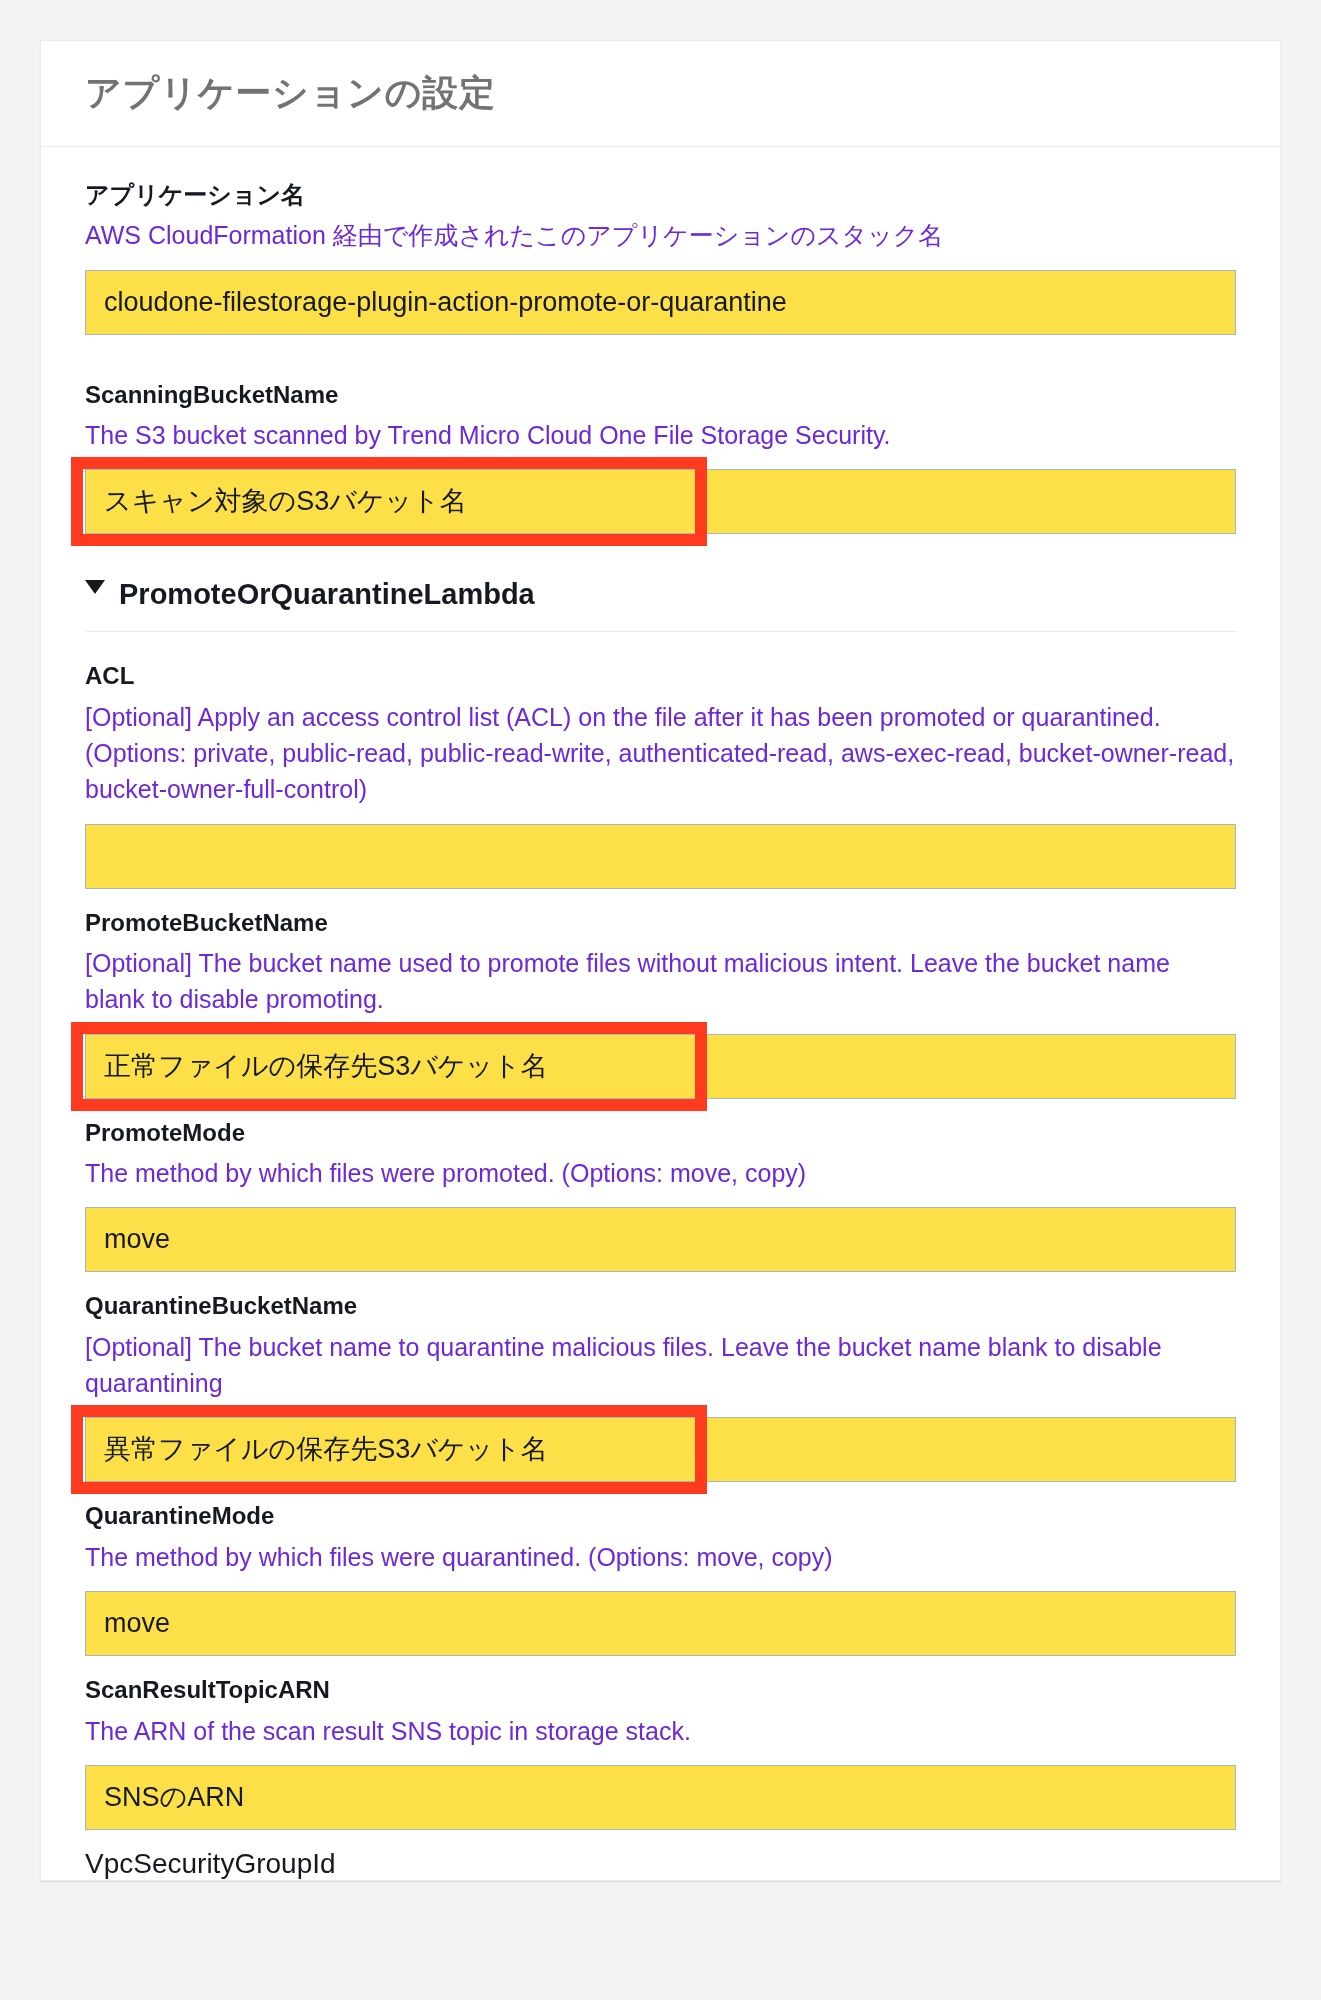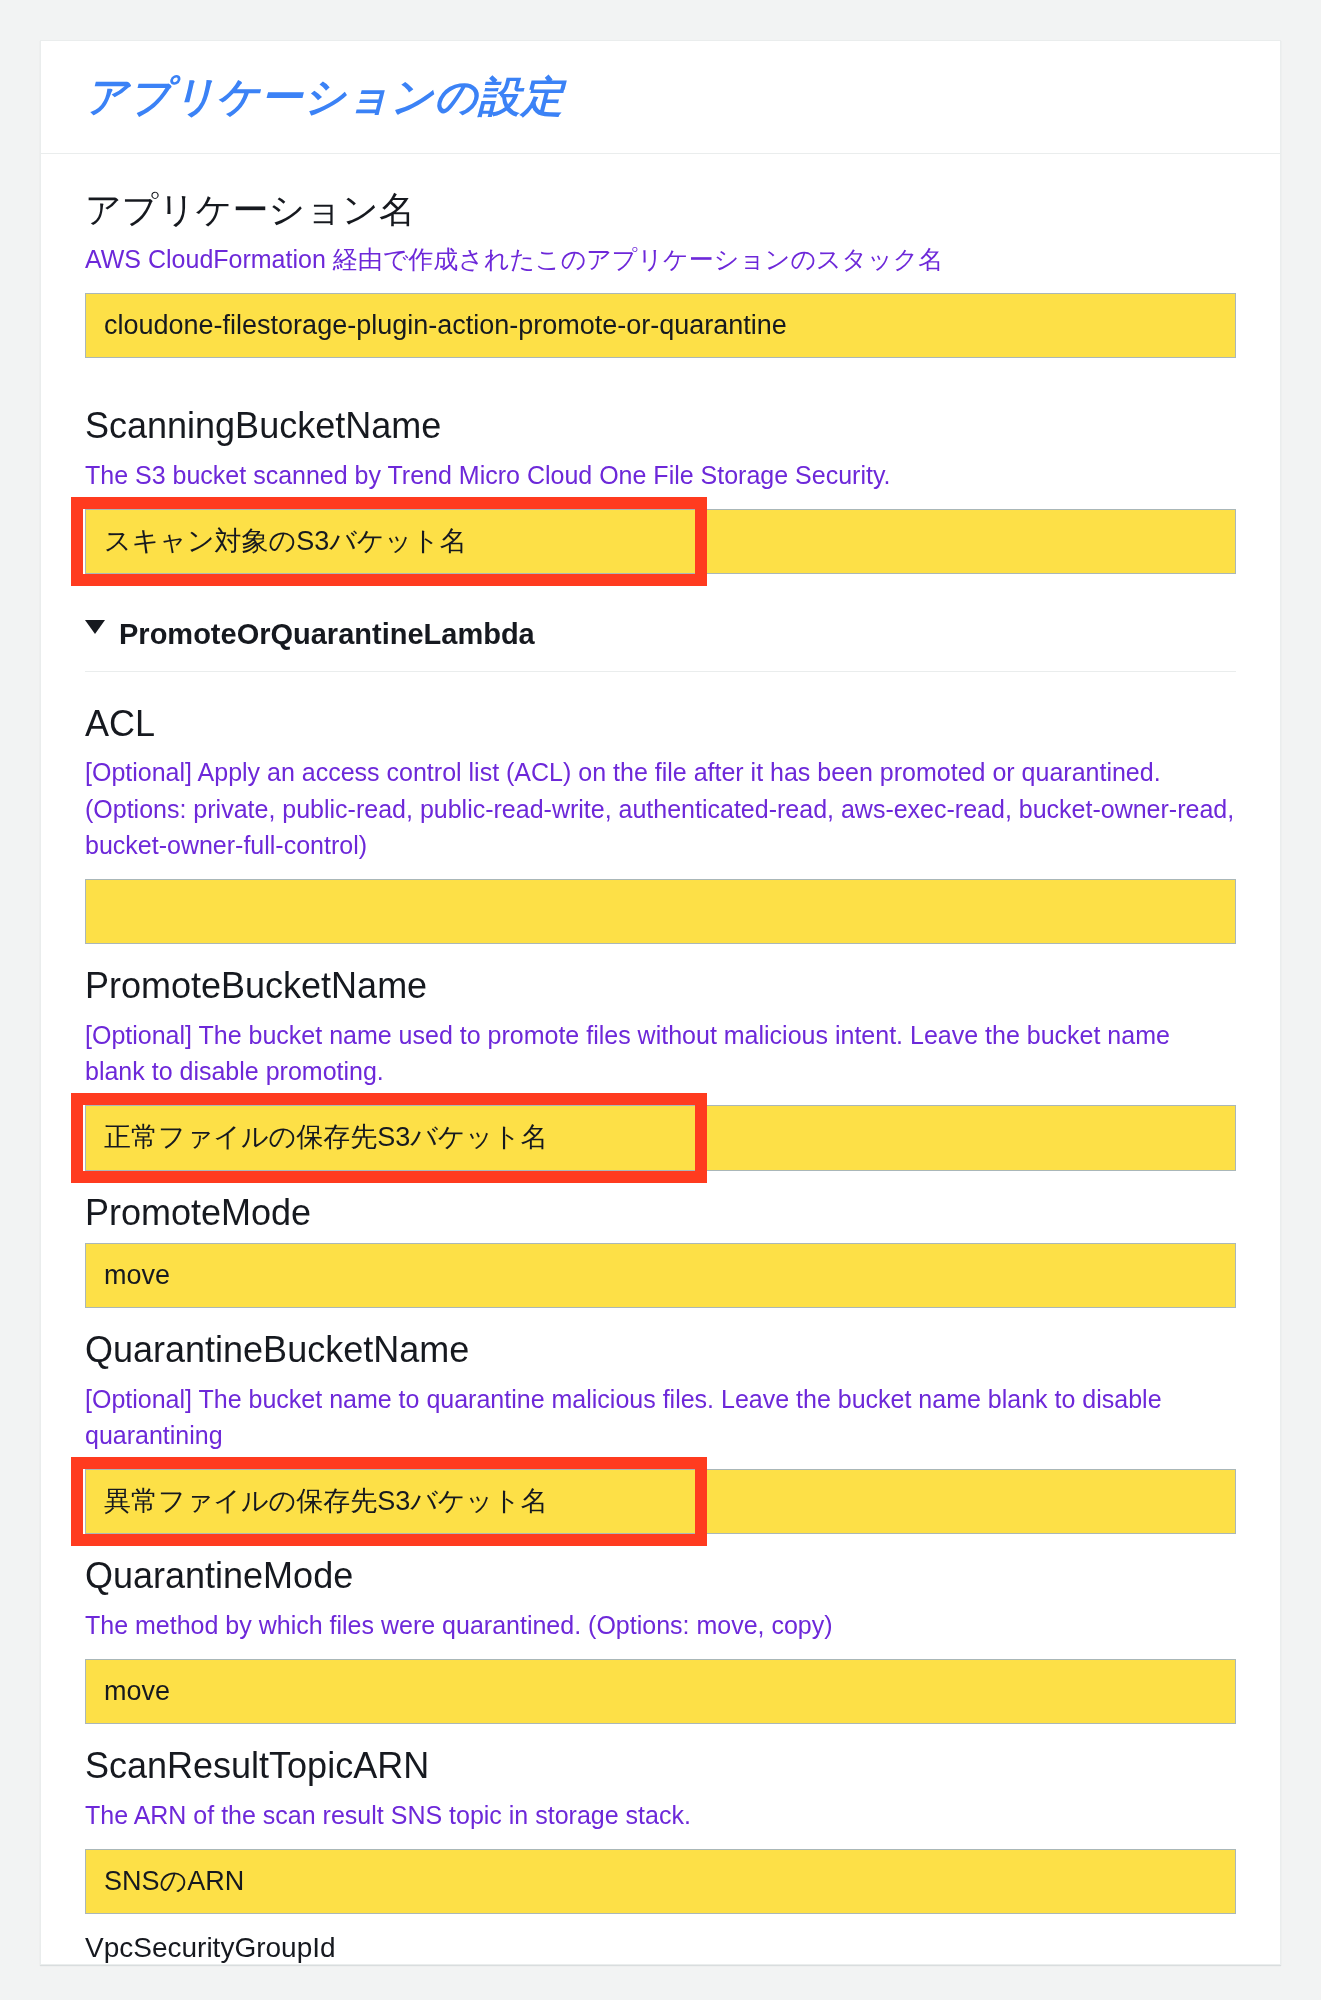--- a/index.html
+++ b/index.html
@@ -20,39 +20,38 @@
     background: #ffffff;
     border: 1px solid #eaeded;
     box-shadow: 0 1px 1px 0 rgba(0,28,36,.1);
   }
   .card-header {
     padding: 28px 44px;
     border-bottom: 1px solid #eaeded;
   }
   .card-header h1 {
     margin: 0;
-    font-size: 42px;
+    font-size: 36px;
     font-weight: 700;
     letter-spacing: 0.02em;
-    color: #3b82f6;
-    font-style: italic;
+    color: #737373;
   }
   .section {
     padding: 32px 44px 0 44px;
     background: #ffffff;
   }
   .field {
     margin-bottom: 44px;
   }
   .field.tight {
     margin-bottom: 18px;
   }
   .field-label {
-    font-size: 36px;
-    font-weight: 400;
+    font-size: 24px;
+    font-weight: 700;
     color: #16191f;
     margin-bottom: 6px;
     line-height: 1.35;
   }
   .field-desc {
     font-size: 25px;
     color: #6d28d9;
     line-height: 1.45;
     margin-bottom: 16px;
   }
@@ -148,20 +147,21 @@
         <div class="field-label">PromoteBucketName</div>
         <div class="field-desc">[Optional] The bucket name used to promote files without malicious intent. Leave the bucket name blank to disable promoting.</div>
         <span class="highlight-wrap">
           <input class="text-input" value="正常ファイルの保存先S3バケット名" style="">
           <span class="highlight-box" style="width: 636px;"></span>
         </span>
       </div>
 
       <div class="field tight">
         <div class="field-label">PromoteMode</div>
+        <div class="field-desc">The method by which files were promoted. (Options: move, copy)</div>
         <input class="text-input" value="move" style="">
       </div>
 
       <div class="field tight">
         <div class="field-label">QuarantineBucketName</div>
         <div class="field-desc">[Optional] The bucket name to quarantine malicious files. Leave the bucket name blank to disable quarantining</div>
         <span class="highlight-wrap">
           <input class="text-input" value="異常ファイルの保存先S3バケット名" style="">
           <span class="highlight-box" style="width: 636px;"></span>
         </span>

